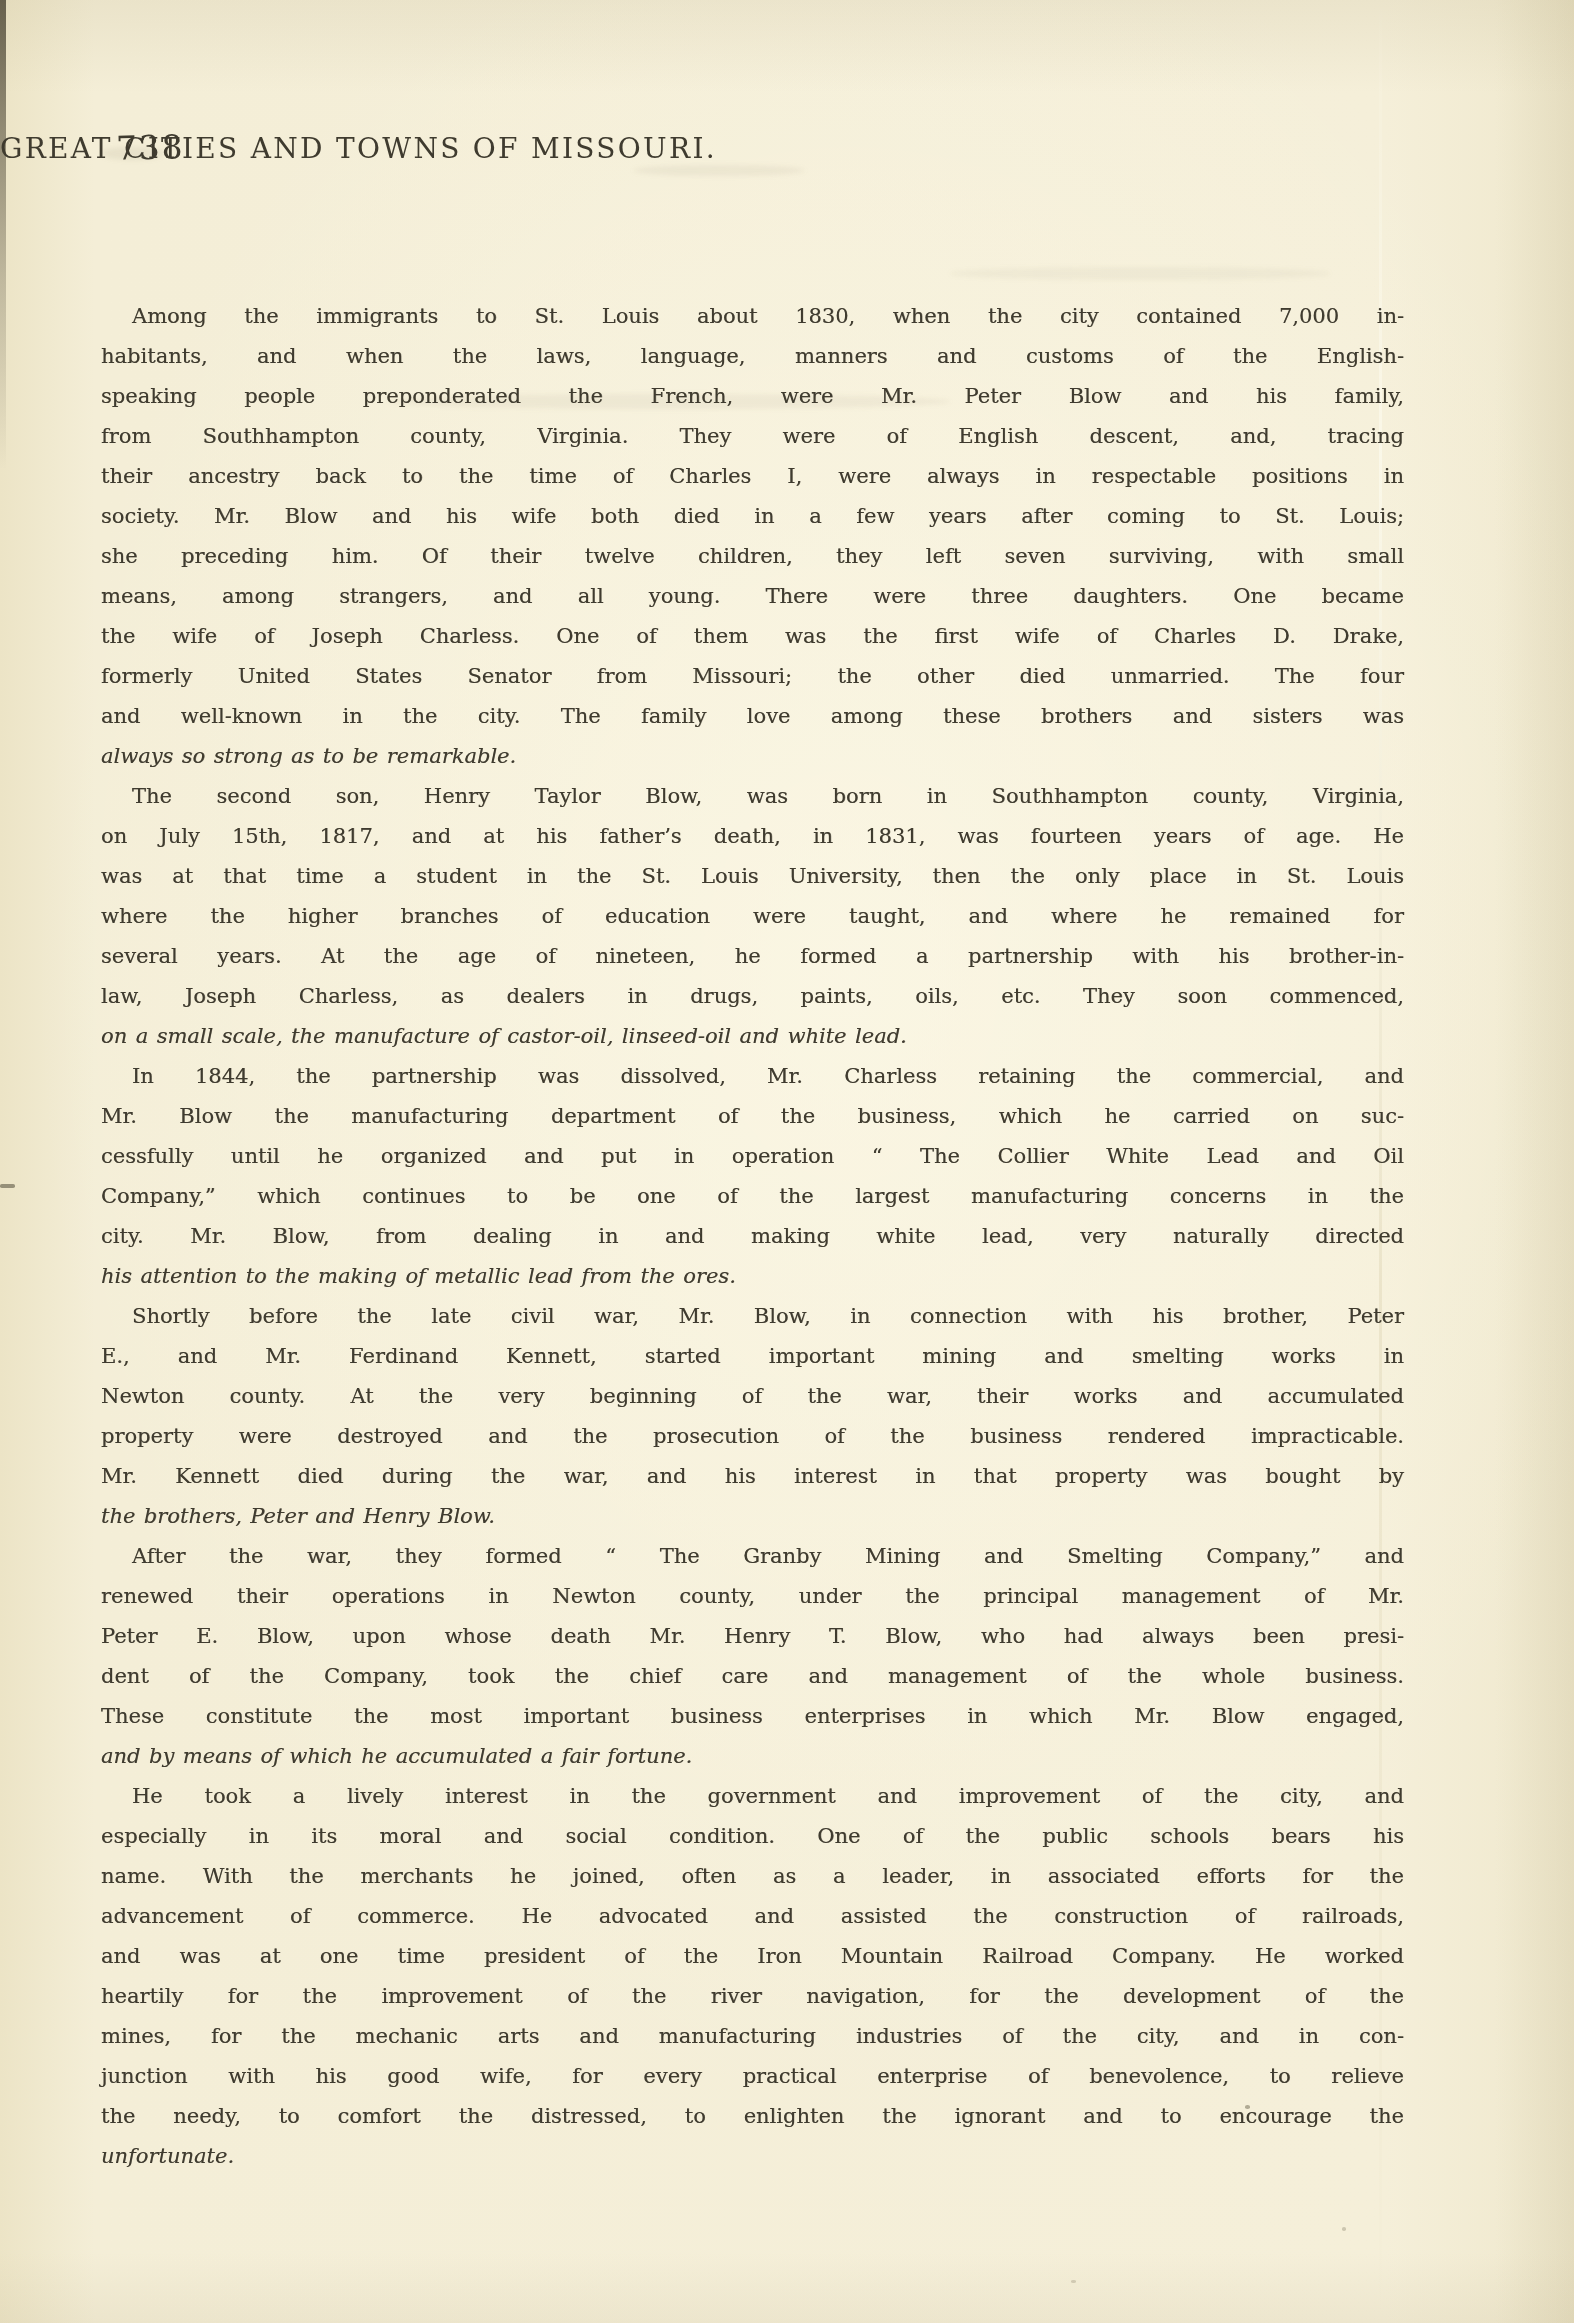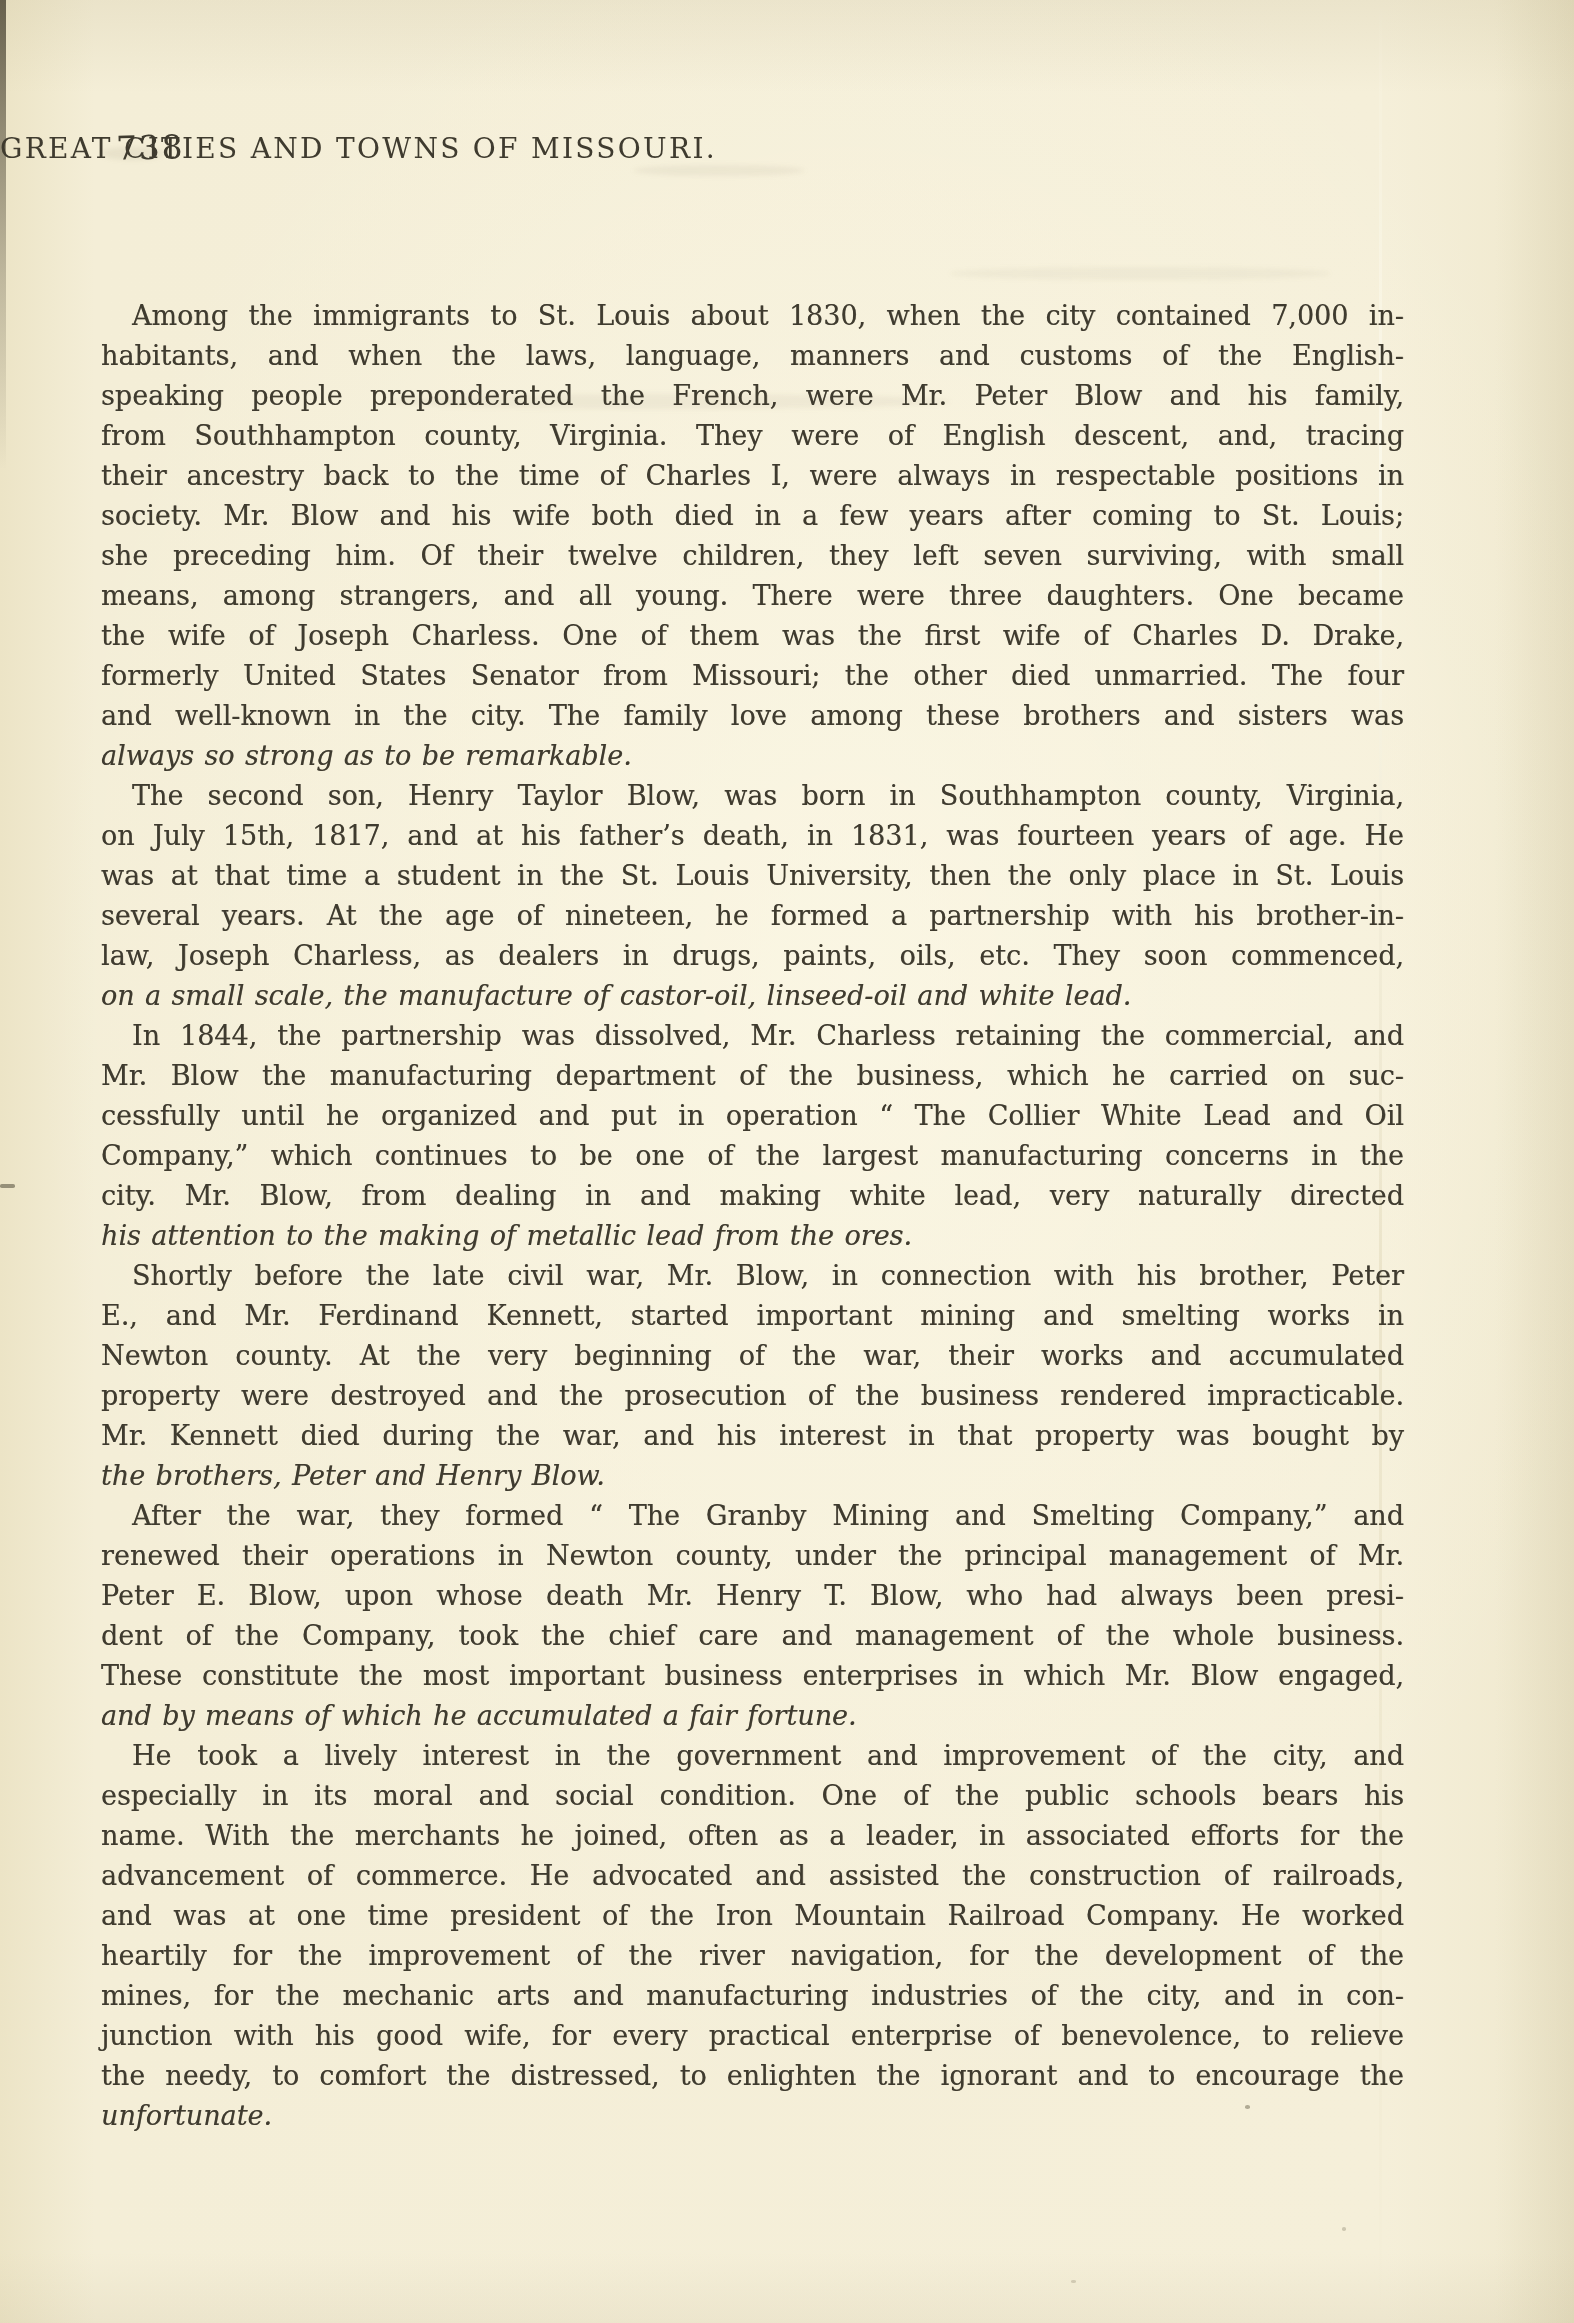--- a/index.html
+++ b/index.html
@@ -71,21 +71,21 @@
     font-weight: normal;
     letter-spacing: 4.5px;
     text-shadow: 0.4px 0 0 currentColor;
     white-space: nowrap;
   }
   .article {
     position: absolute;
     top: 296px;
     left: 101px;
     width: 1303px;
-    font-size: 27px;
+    font-size: 21px;
     line-height: 40px;
     word-spacing: 1.8px;
     text-shadow: 0.3px 0 0 rgba(63,59,47,0.55);
   }
   .line {
     text-align: justify;
     text-align-last: justify;
     white-space: normal;
   }
   .line.first { text-indent: 31px; }
@@ -158,20 +158,21 @@
       <div class="line">society. Mr. Blow and his wife both died in a few years after coming to St. Louis;</div>
       <div class="line">she preceding him. Of their twelve children, they left seven surviving, with small</div>
       <div class="line">means, among strangers, and all young. There were three daughters. One became</div>
       <div class="line">the wife of Joseph Charless. One of them was the first wife of Charles D. Drake,</div>
       <div class="line">formerly United States Senator from Missouri; the other died unmarried. The four</div>
       <div class="line">and well-known in the city. The family love among these brothers and sisters was</div>
       <div class="line last">always so strong as to be remarkable.</div>
       <div class="line first">The second son, Henry Taylor Blow, was born in Southhampton county, Virginia,</div>
       <div class="line">on July 15th, 1817, and at his father’s death, in 1831, was fourteen years of age. He</div>
       <div class="line">was at that time a student in the St. Louis University, then the only place in St. Louis</div>
+      <div class="line">where the higher branches of education were taught, and where he remained for</div>
       <div class="line">several years. At the age of nineteen, he formed a partnership with his brother-in-</div>
       <div class="line">law, Joseph Charless, as dealers in drugs, paints, oils, etc. They soon commenced,</div>
       <div class="line last">on a small scale, the manufacture of castor-oil, linseed-oil and white lead.</div>
       <div class="line first">In 1844, the partnership was dissolved, Mr. Charless retaining the commercial, and</div>
       <div class="line">Mr. Blow the manufacturing department of the business, which he carried on suc-</div>
       <div class="line">cessfully until he organized and put in operation “ The Collier White Lead and Oil</div>
       <div class="line">Company,” which continues to be one of the largest manufacturing concerns in the</div>
       <div class="line">city. Mr. Blow, from dealing in and making white lead, very naturally directed</div>
       <div class="line last">his attention to the making of metallic lead from the ores.</div>
       <div class="line first">Shortly before the late civil war, Mr. Blow, in connection with his brother, Peter</div>

